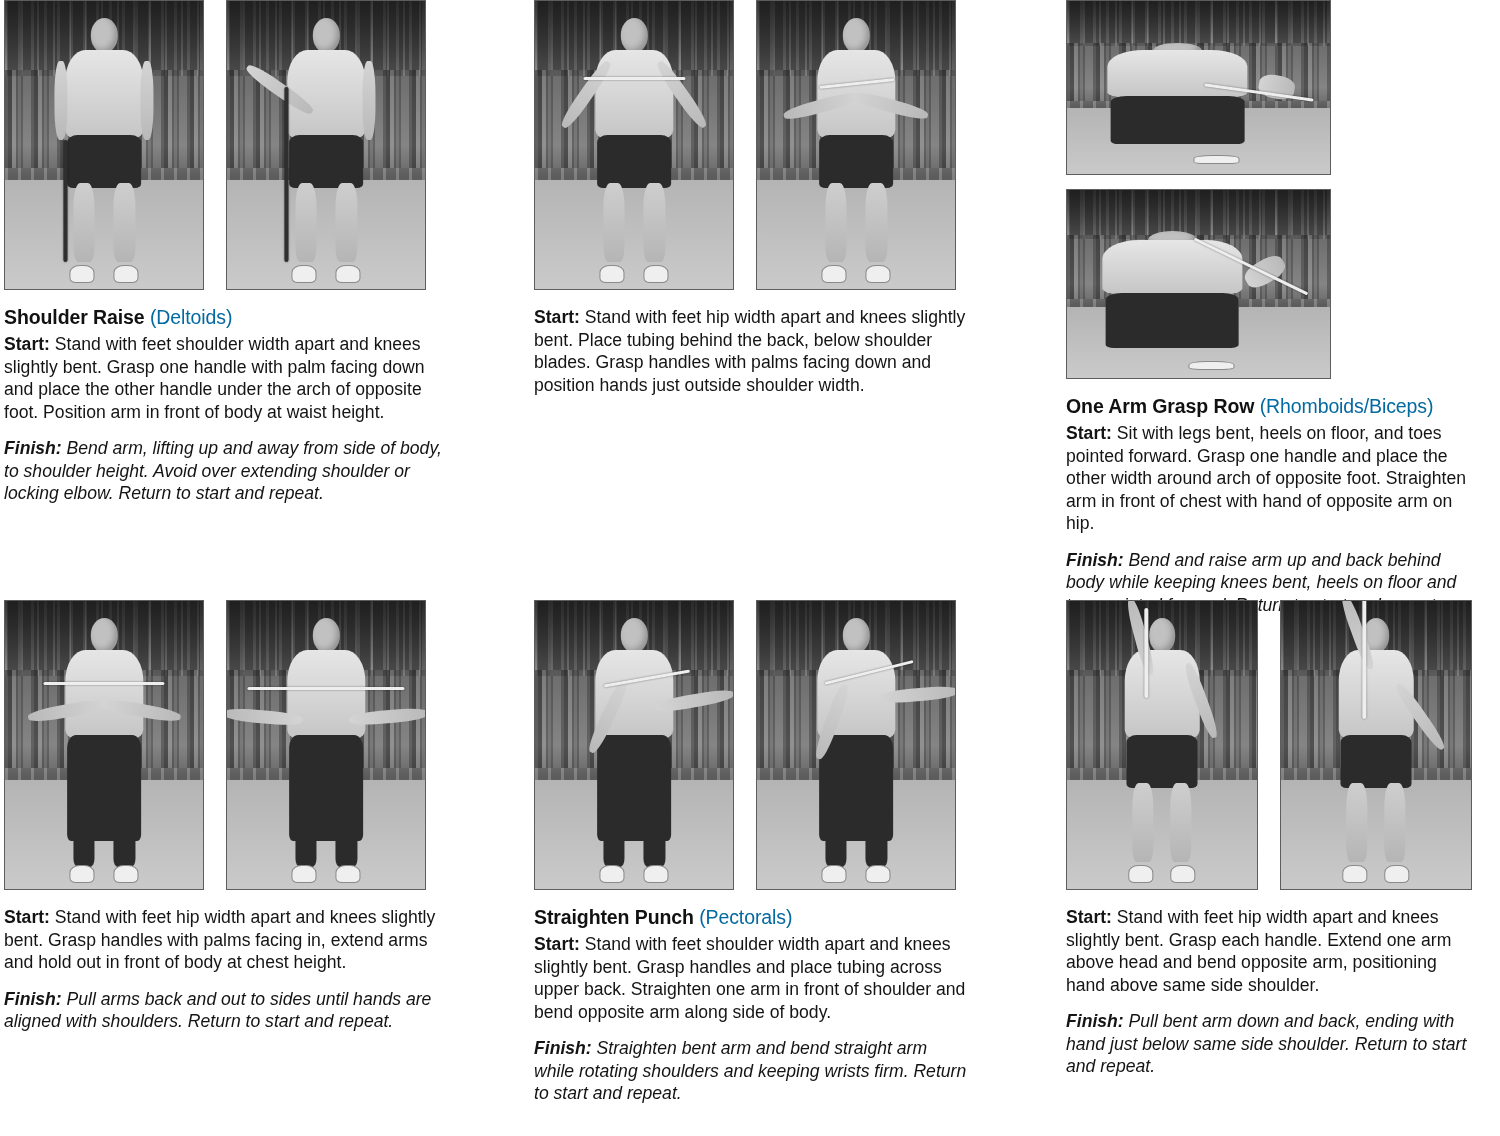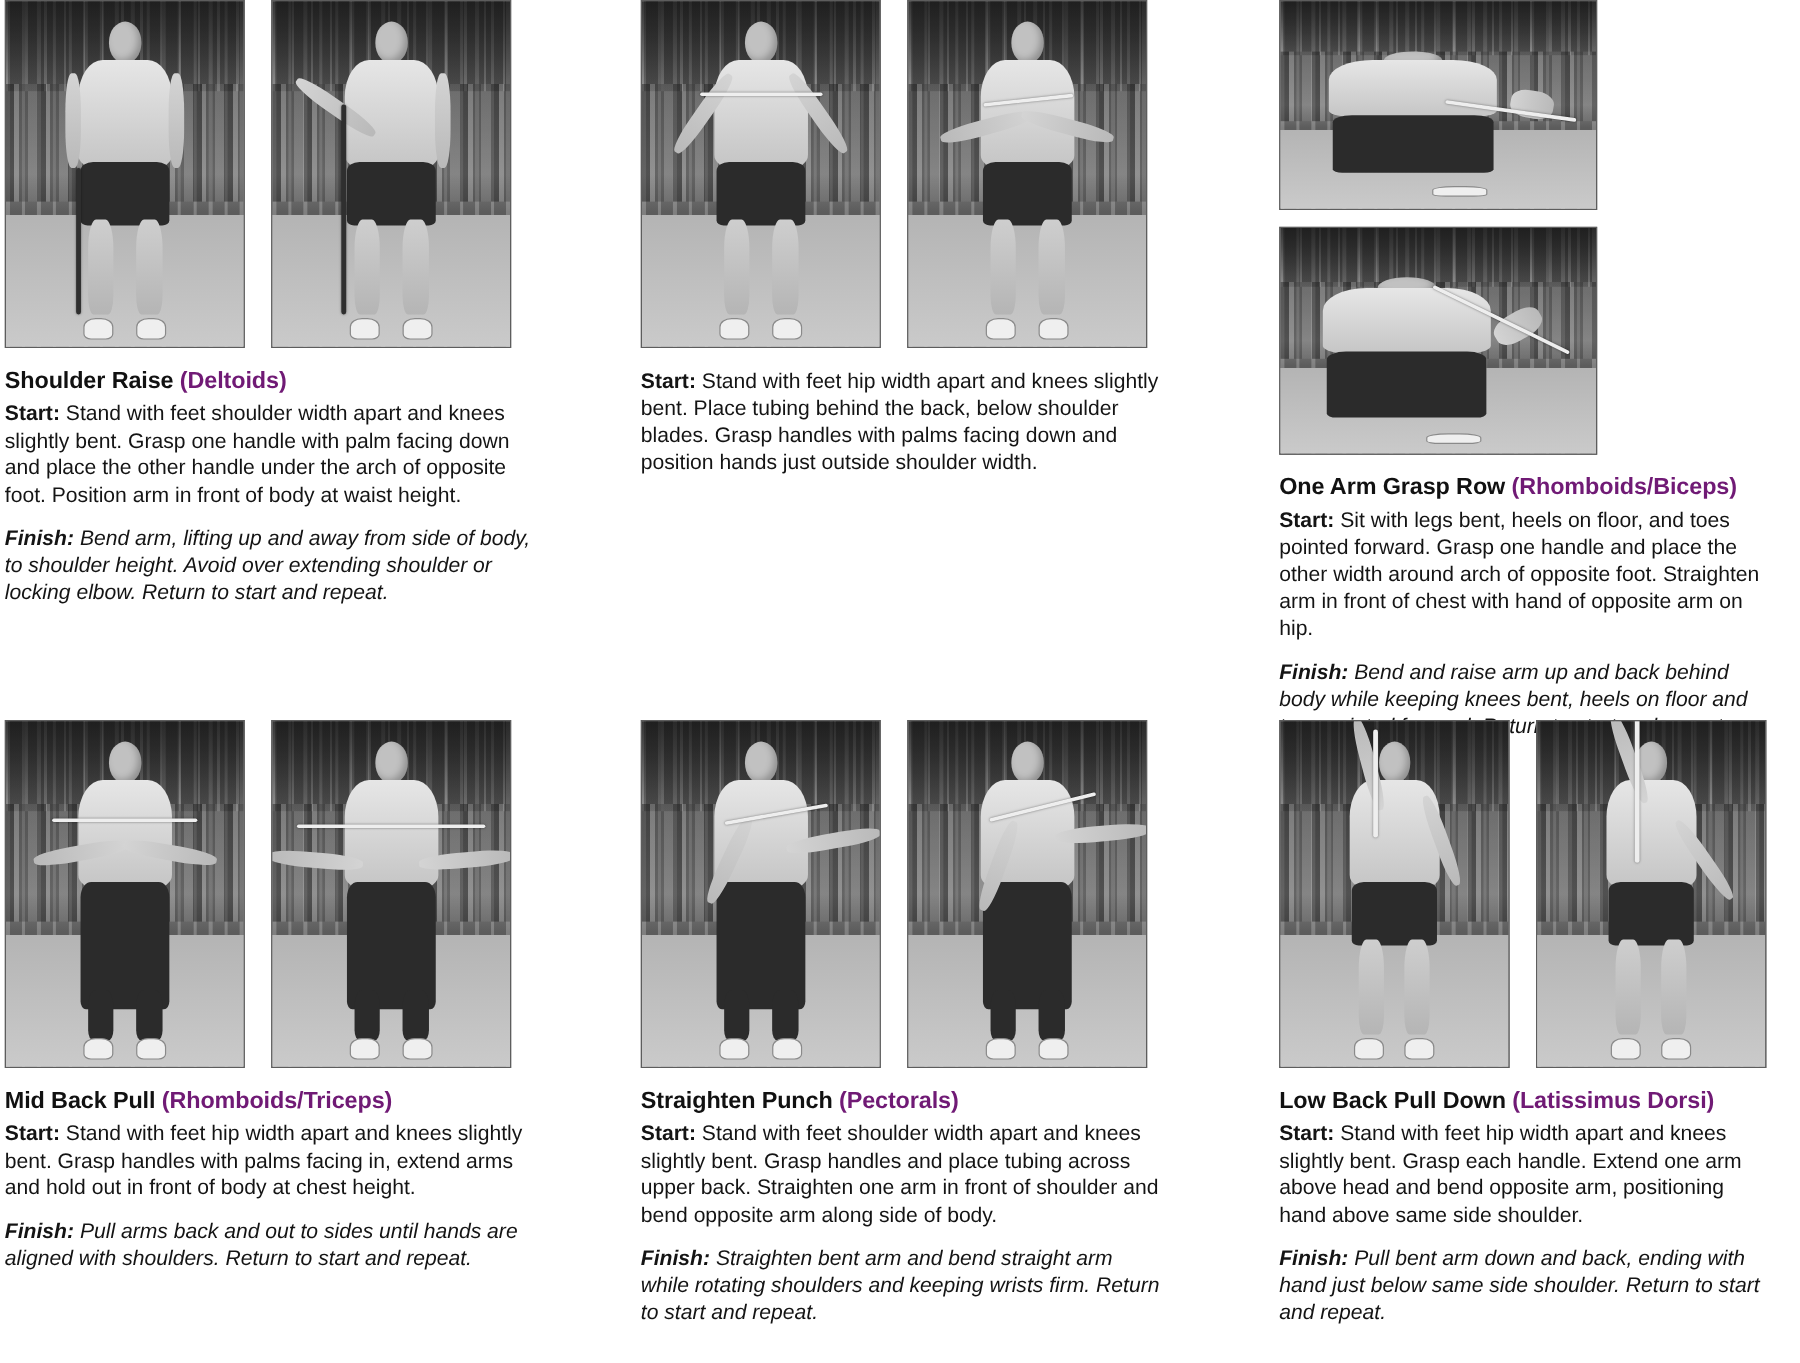--- a/index.html
+++ b/index.html
@@ -193,22 +193,22 @@
     font-size: 19.5px;
     line-height: 1.2;
     margin: 0 0 2px 0;
     letter-spacing: -0.1px;
   }
   .ex-title .name {
     font-weight: bold;
     color: #111;
   }
   .ex-title .muscles {
-    font-weight: bold;
-    color: #701a75;
+    font-weight: normal;
+    color: #0369a1;
   }
   p.body {
     font-size: 17.6px;
     line-height: 1.28;
     margin: 4px 0 0 0;
     color: #141414;
   }
   p.body + p.body { margin-top: 14px; font-style: italic; }
   p.body b { font-weight: bold; }
   .col3-text { max-width: 420px; }
@@ -393,24 +393,20 @@
             <div class="legR"></div>
             <div class="shoeL"></div>
             <div class="shoeR"></div>
             <div class="tube" style="left:-36%;top:26%;width:172%;"></div>
           </div>
 
         </div>
       </div>
 
       <div class="caption">
-        <h3 class="ex-title">
-          <span class="name">Mid Back Pull</span>
-          <span class="muscles">(Rhomboids/Triceps)</span>
-        </h3>
         <p class="body">
           <b>Start: </b>
           <span>Stand with feet hip width apart and knees slightly bent. Grasp handles with palms facing in, extend arms and hold out in front of body at chest height.</span>
         </p>
         <p class="body">
           <b>Finish: </b>
           <span>Pull arms back and out to sides until hands are aligned with shoulders. Return to start and repeat.</span>
         </p>
       </div>
     </div>
@@ -497,24 +493,20 @@
             <div class="legR"></div>
             <div class="shoeL"></div>
             <div class="shoeR"></div>
             <div class="tube" style="left:34%;top:-8%;width:4px;height:46%;"></div>
           </div>
 
         </div>
       </div>
 
       <div class="caption col3-text">
-        <h3 class="ex-title">
-          <span class="name">Low Back Pull Down</span>
-          <span class="muscles">(Latissimus Dorsi)</span>
-        </h3>
         <p class="body">
           <b>Start: </b>
           <span>Stand with feet hip width apart and knees slightly bent. Grasp each handle. Extend one arm above head and bend opposite arm, positioning hand above same side shoulder.</span>
         </p>
         <p class="body">
           <b>Finish: </b>
           <span>Pull bent arm down and back, ending with hand just below same side shoulder. Return to start and repeat.</span>
         </p>
       </div>
     </div>

